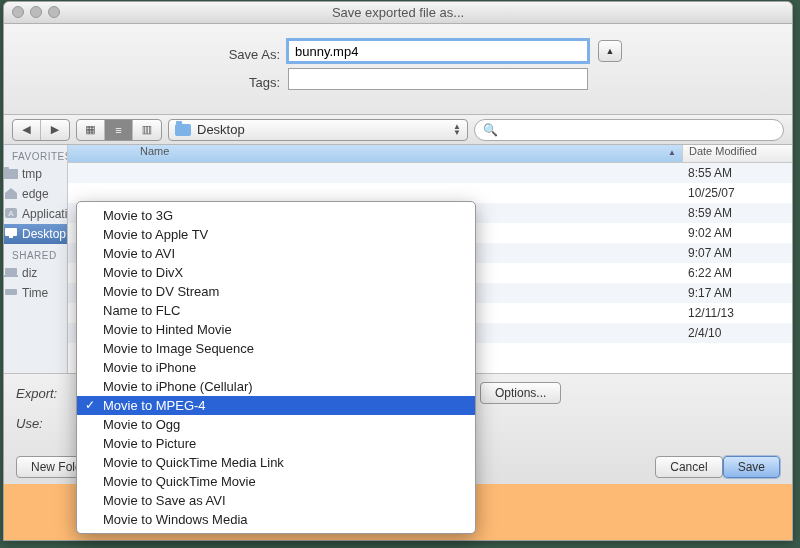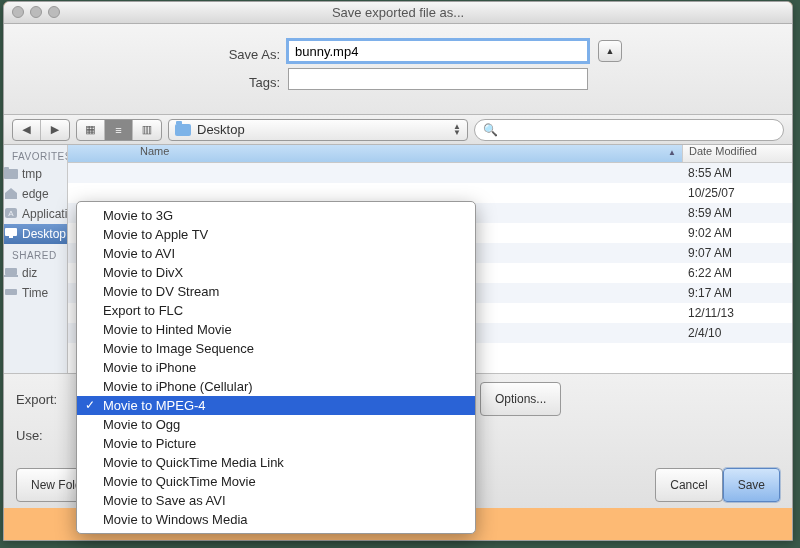--- a/index.html
+++ b/index.html
@@ -215,30 +215,30 @@
     background: linear-gradient(#f0f0f0,#e0e0e0);
     padding: 8px 12px 6px 12px;
     border-top: 1px solid #c0c0c0;
   }
   .brow {
     display: flex;
     align-items: center;
     margin-bottom: 8px;
     gap: 10px;
   }
-  .blabel { width: 50px; text-align: left; color: #444;}
+  .blabel { width: 50px; text-align: left; color: #444; font-style: italic;}
   .popup-field {
     width: 394px; height: 22px;
     border: 1px solid #999; border-radius: 3px;
     background: linear-gradient(#fdfdfd,#e8e8e8);
     position: relative;
   }
   .popup-field .arrows { position:absolute; right:6px; top:3px; font-size:8px; color:#555; line-height:7px;}
   .mac-btn {
-    height: 34px;
+    height: 22px;
     padding: 0 14px;
     border: 1px solid #999;
     border-radius: 4px;
     background: linear-gradient(#fdfdfd,#e4e4e4);
     font-size: 12px;
     color: #333;
     display: inline-flex; align-items: center;
   }
   .mac-btn.default {
     background: linear-gradient(#cfe4fb,#8db8ec);
@@ -471,21 +471,21 @@
     </div>
   </div>
 </div>
 
 <div class="menu">
   <div class="menu-item"><span>Movie to 3G</span></div>
   <div class="menu-item"><span>Movie to Apple TV</span></div>
   <div class="menu-item"><span>Movie to AVI</span></div>
   <div class="menu-item"><span>Movie to DivX</span></div>
   <div class="menu-item"><span>Movie to DV Stream</span></div>
-  <div class="menu-item"><span>Export to FLC</span></div>
+  <div class="menu-item"><span>Name to FLC</span></div>
   <div class="menu-item"><span>Movie to Hinted Movie</span></div>
   <div class="menu-item"><span>Movie to Image Sequence</span></div>
   <div class="menu-item"><span>Movie to iPhone</span></div>
   <div class="menu-item"><span>Movie to iPhone (Cellular)</span></div>
   <div class="menu-item sel">
     <span class="check">✓</span>
     <span>Movie to MPEG-4</span>
   </div>
   <div class="menu-item"><span>Movie to Ogg</span></div>
   <div class="menu-item"><span>Movie to Picture</span></div>

